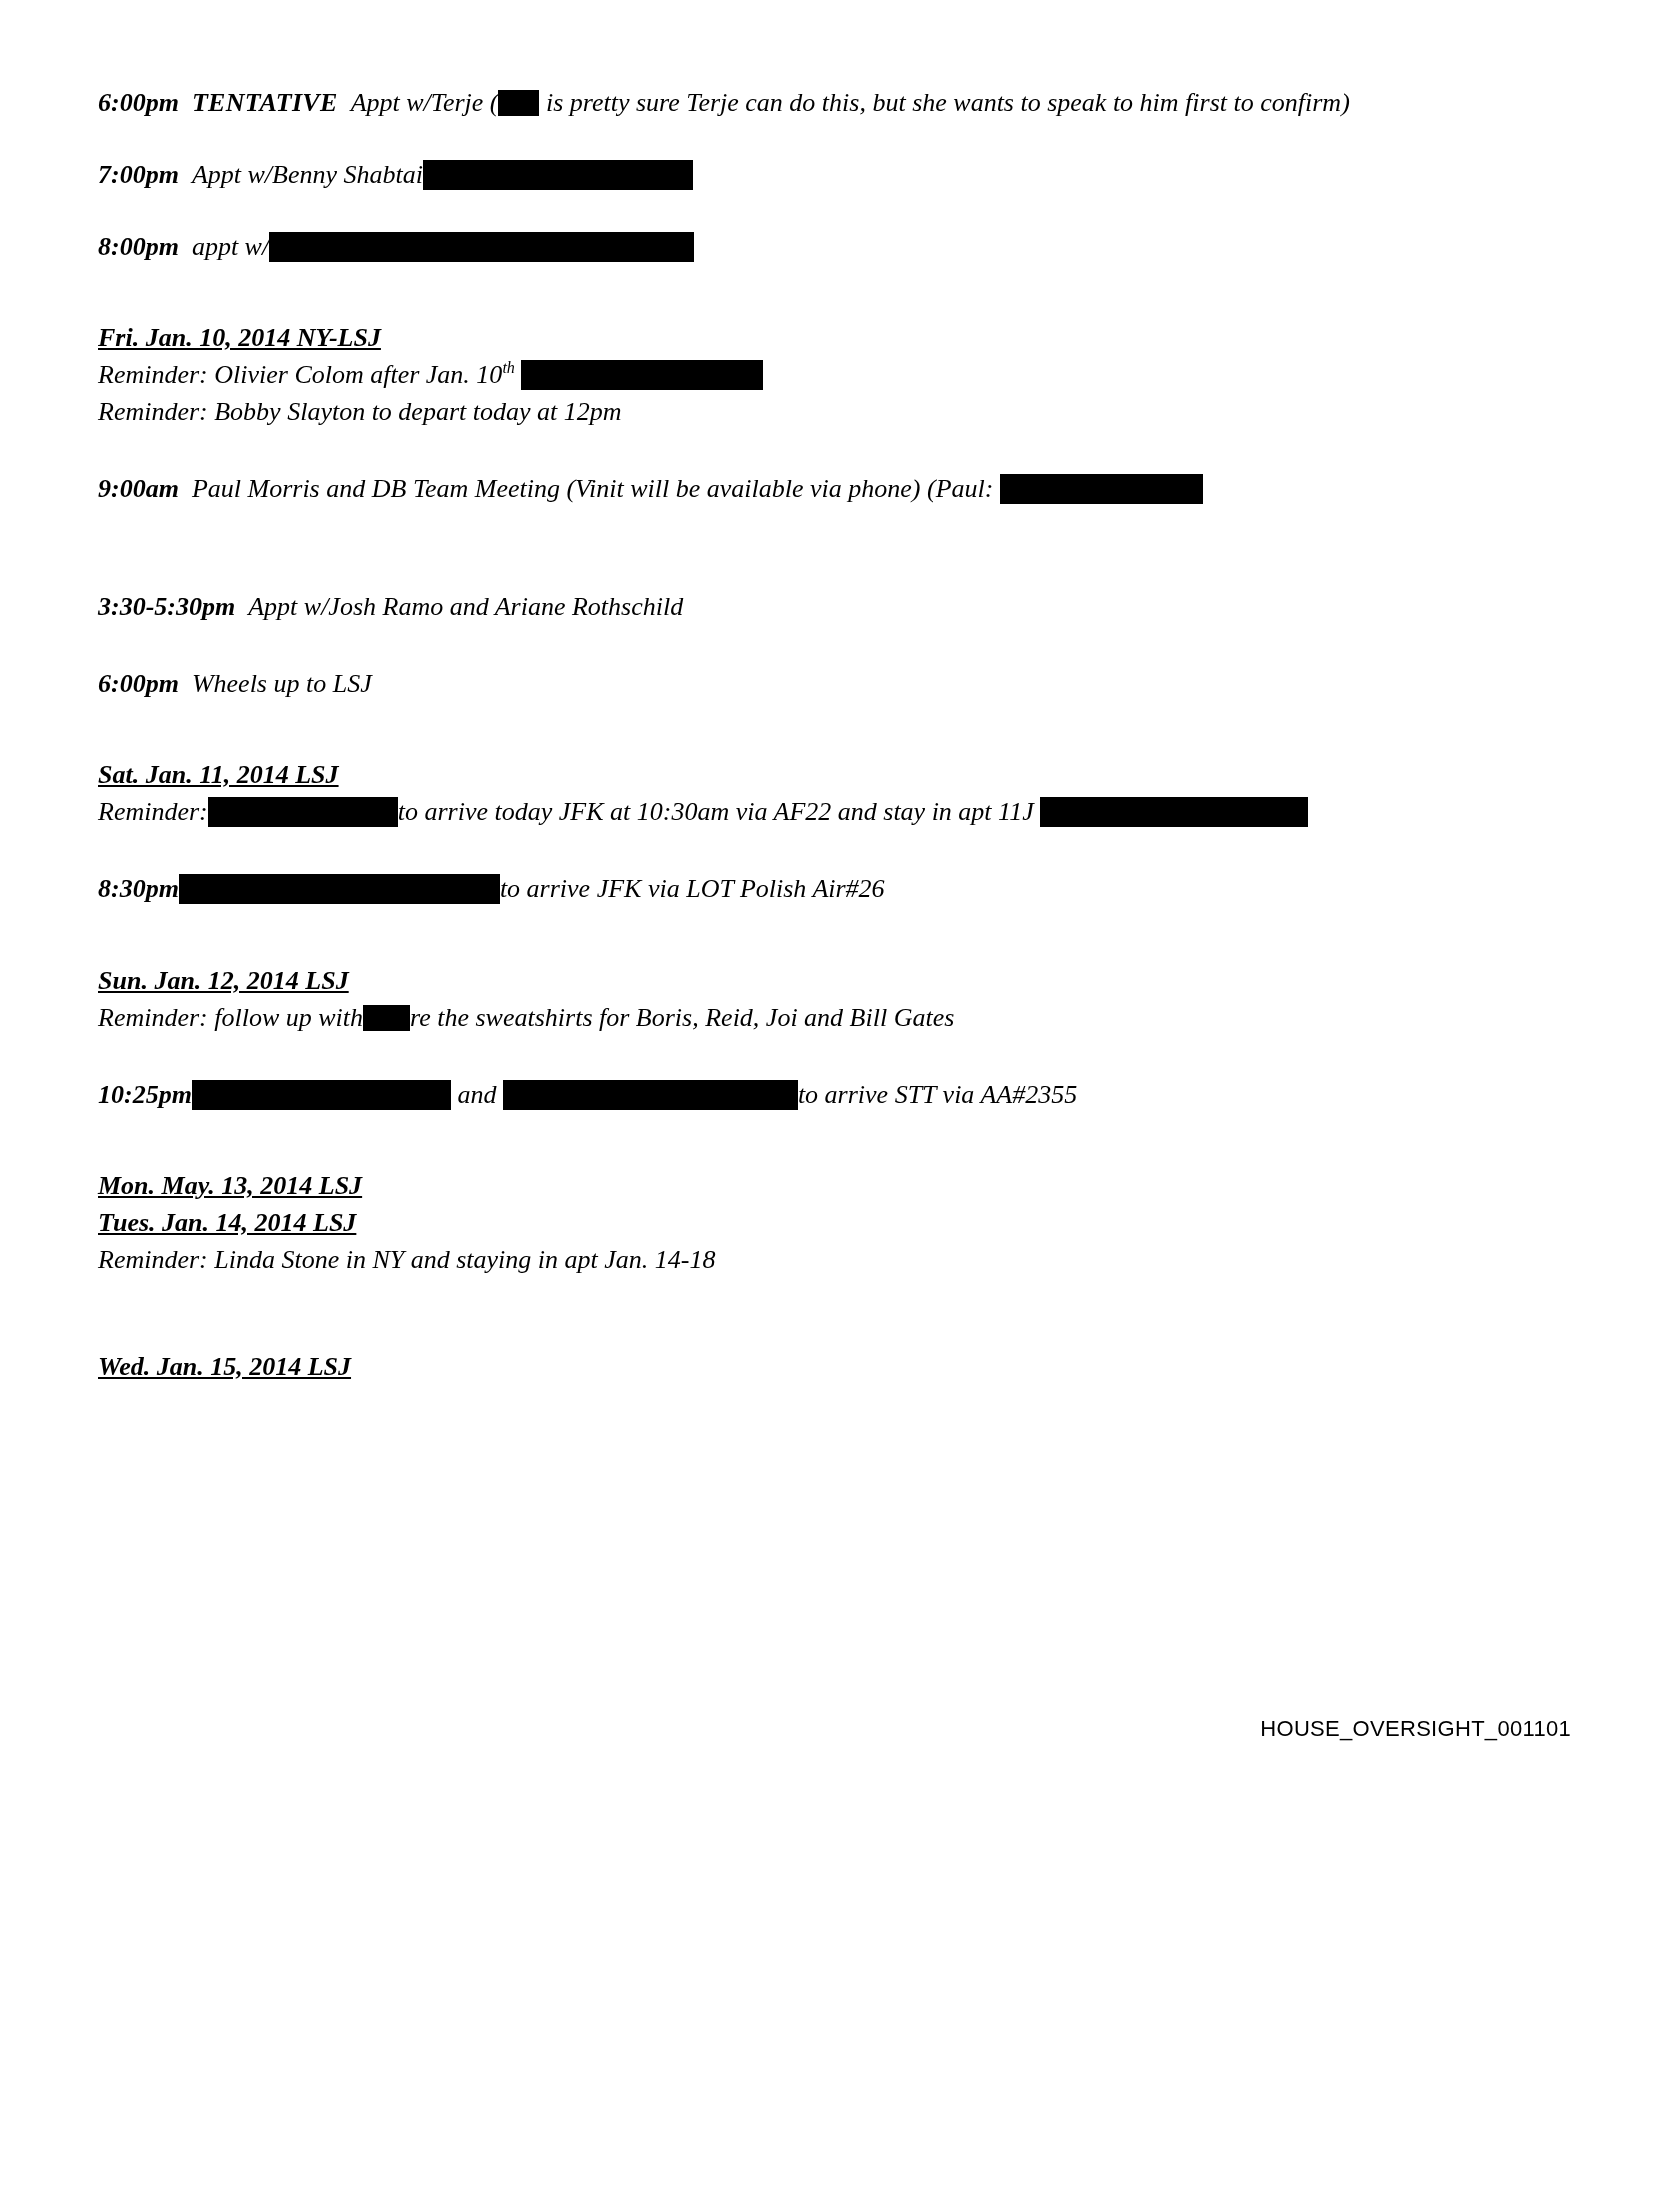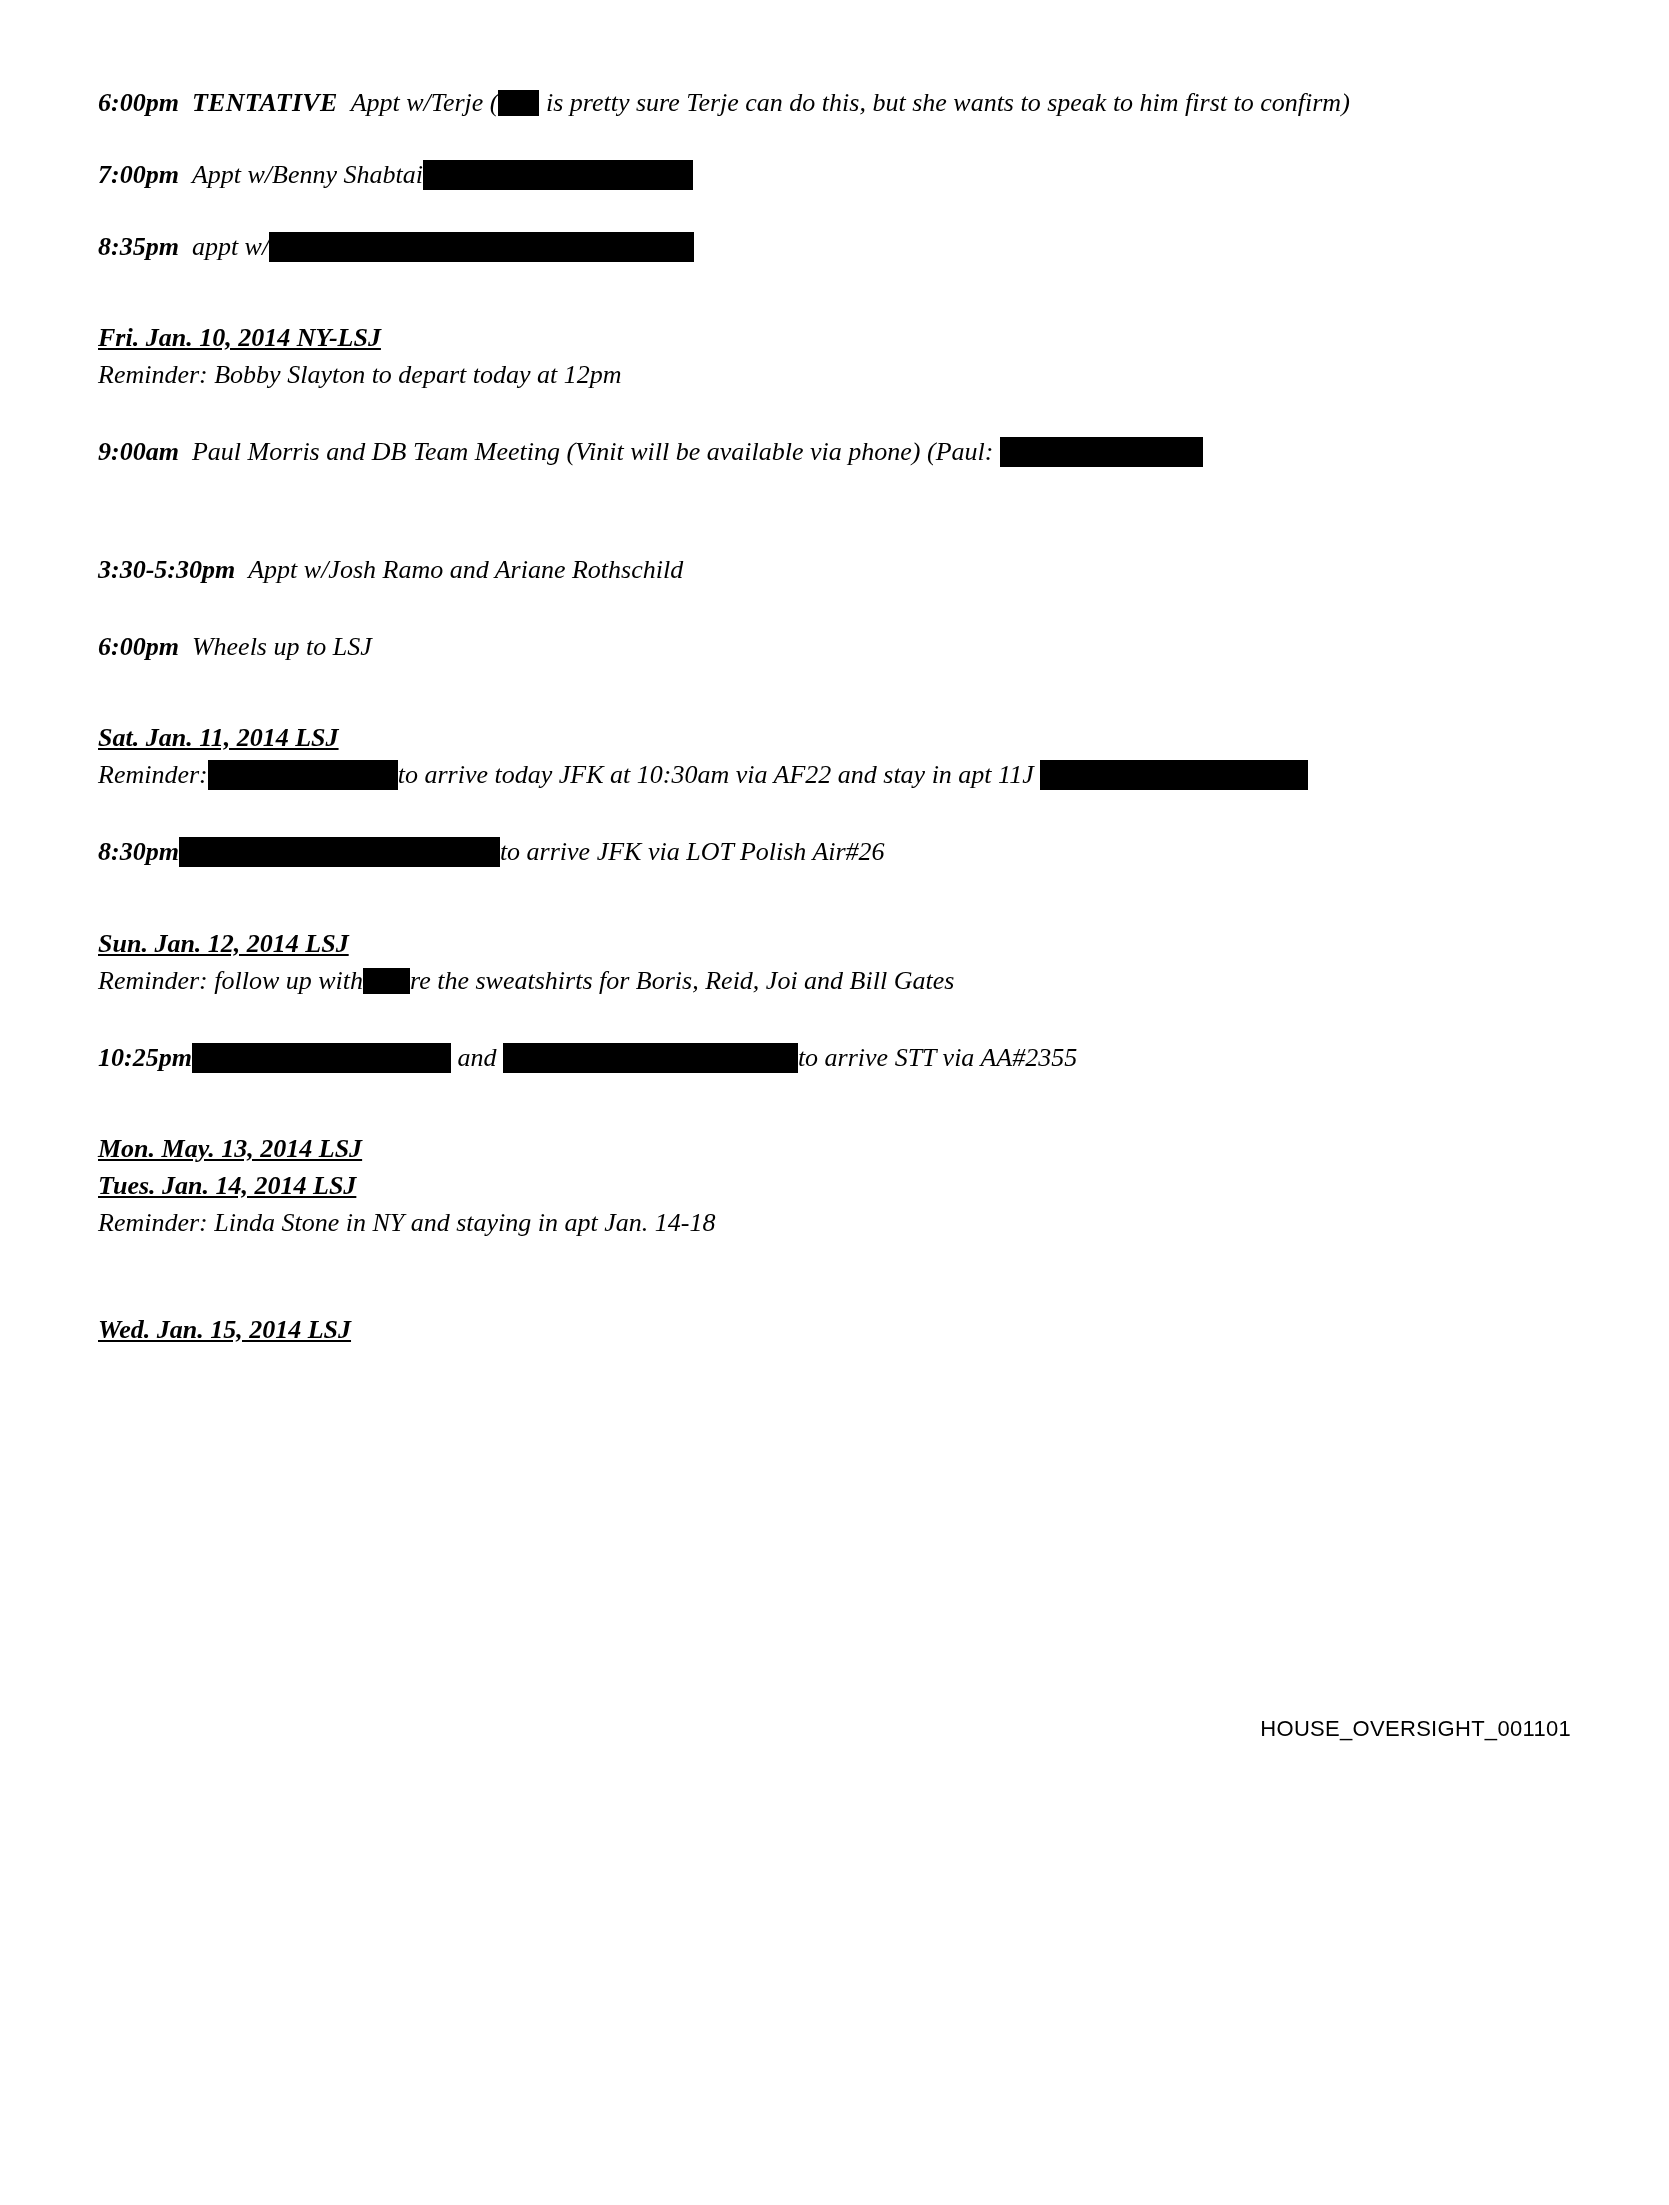--- a/index.html
+++ b/index.html
@@ -103,29 +103,32 @@
     <div class="gap-lg"></div>
 
     <div class="entry line">
       <span class="time">7:00pm</span>
       <span>&nbsp;</span><span>Appt w/Benny Shabtai</span><span class="redact r-tall" style="width:270px"></span>
     </div>
 
     <div class="gap-lg"></div>
 
     <div class="entry line">
-      <span class="time">8:35pm</span>
+      <span class="time">8:00pm</span>
       <span>&nbsp;</span><span>appt w/</span><span class="redact r-tall" style="width:425px"></span>
     </div>
 
     <div class="gap-lg"></div>
     <div class="gap-md"></div>
 
     <div>
       <span class="daterow">Fri. Jan. 10, 2014  NY-LSJ</span>
+    </div>
+    <div class="reminder line">
+      <span>Reminder:  Olivier Colom after Jan. 10</span><sup>th</sup><span>&nbsp;</span><span class="redact r-tall" style="width:242px"></span>
     </div>
     <div class="reminder line">
       <span>Reminder:  Bobby Slayton to depart today at 12pm</span>
     </div>
 
     <div class="gap-lg"></div>
     <div class="gap-sm"></div>
 
     <div class="entry line">
       <span class="time">9:00am</span>

